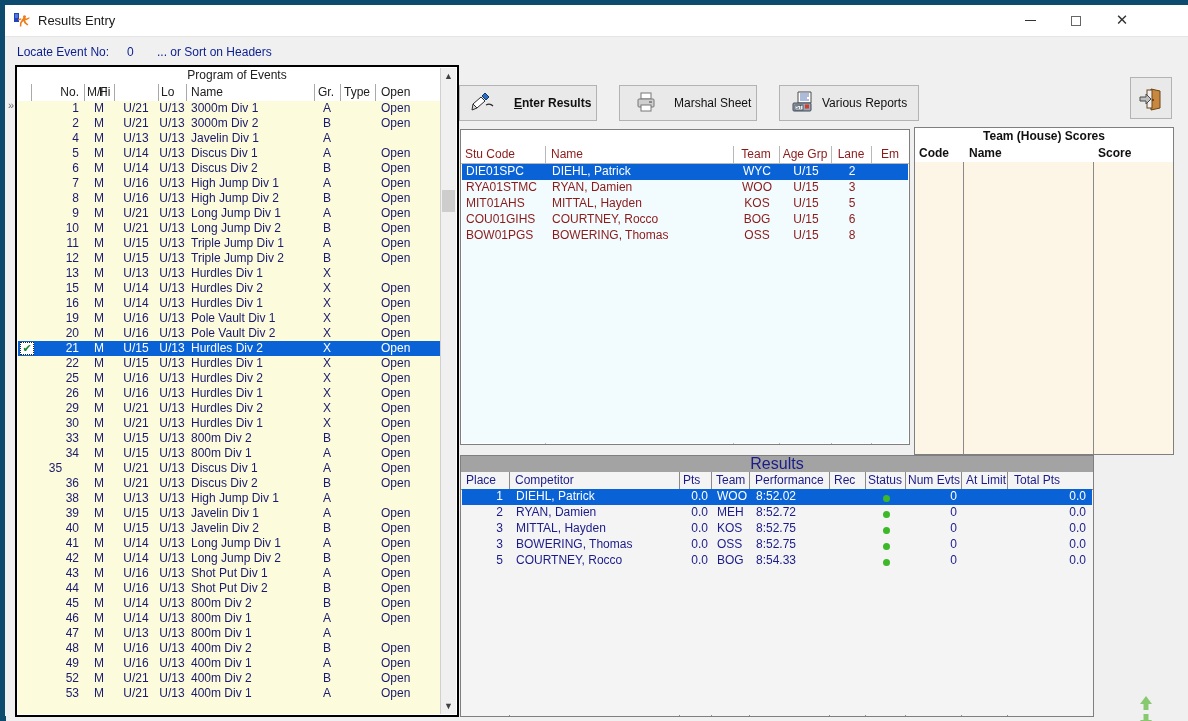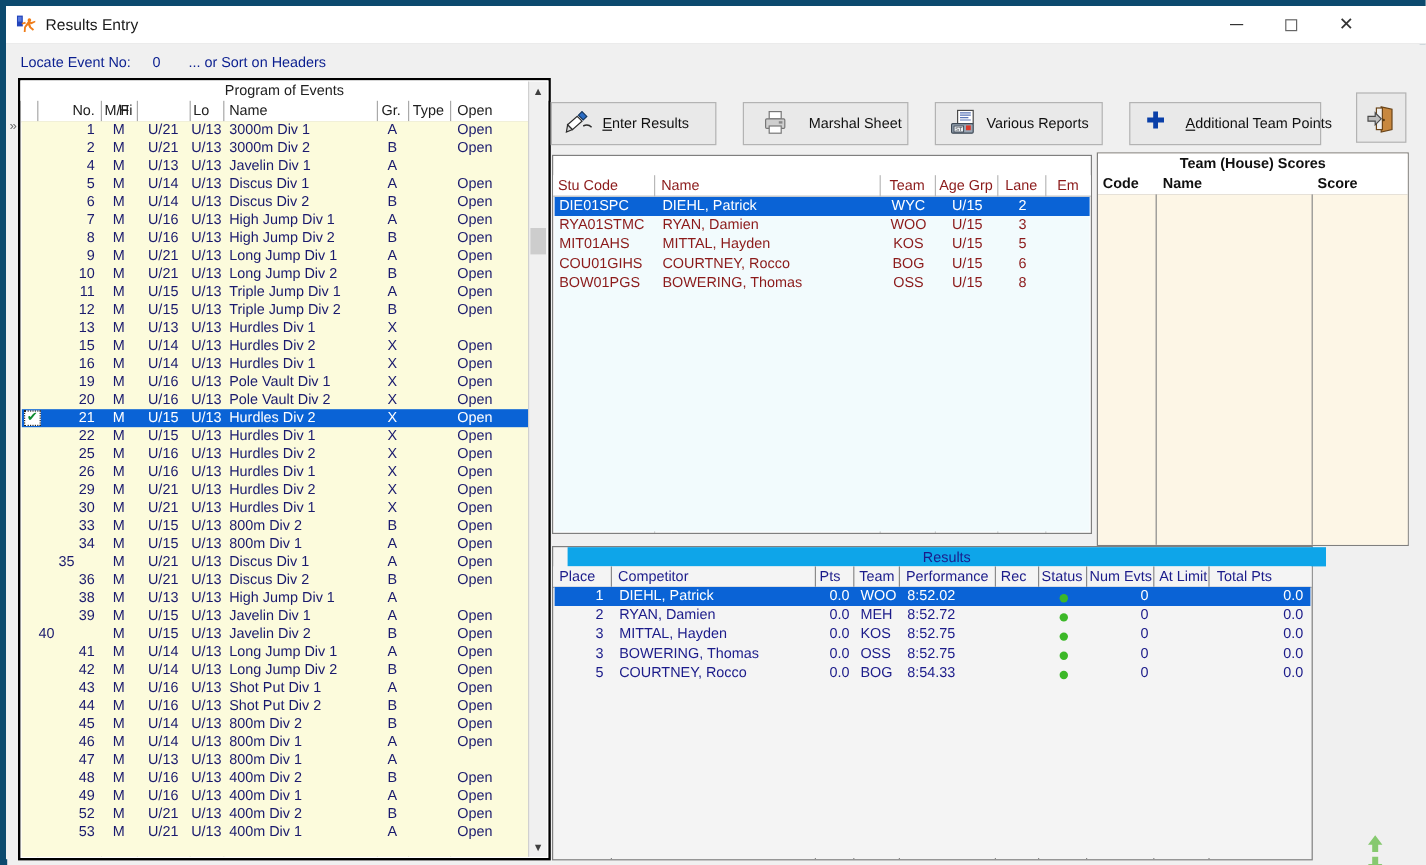--- a/index.html
+++ b/index.html
@@ -126,21 +126,21 @@
     position:absolute;height:36px;
     background:#e9e9e9;
     border:1px solid #b3b3b3;
     box-sizing:border-box;
     display:flex;align-items:center;
     font-size:12px;color:#101010;
   }
   .tbtn .ico{width:26px;height:24px;margin-left:10px;margin-right:6px;flex:0 0 auto;position:relative;}
   .tbtn .lbl{white-space:nowrap;}
   #tb-enter{left:453px;top:48px;width:138px;}
-  #tb-enter .lbl{margin-left:0px;}
+  #tb-enter .lbl{margin-left:12px;font-weight:bold;}
   #tb-marshal{left:613px;top:48px;width:138px;}
   #tb-marshal .ico{margin-left:16px;margin-right:12px;}
   #tb-reports{left:773px;top:48px;width:140px;}
   #tb-points{left:935px;top:48px;width:160px;}
   #tb-points .ico{margin-left:12px;margin-right:8px;}
   #tb-exit{left:1124px;top:40px;width:42px;height:42px;justify-content:center;}
   #tb-exit .ico{margin:0;}
   .ul{text-decoration:underline;}
 
   
@@ -192,22 +192,22 @@
   .team-seps i{position:absolute;top:0;bottom:0;width:1px;background:#8a8a8a;display:block;}
 
   
   .res-panel{
     position:absolute;left:454px;top:418px;width:634px;height:262px;
     background:#f4f4f4;
     border:1px solid #7f7f7f;
     box-sizing:border-box;
   }
   .res-caption{
-    position:absolute;left:12px;top:0;width:100%;height:16px;line-height:16px;
-    text-align:center;font-size:12px;color:#1b1b8a;background:#0ea5e9;
+    position:absolute;left:0;top:0;width:100%;height:16px;line-height:16px;
+    text-align:center;font-size:16px;color:#1b1b8a;background:#a3a3a3;
   }
   .res-header{
     position:absolute;left:0;top:16px;width:100%;height:17px;
     background:#f4f4f4;border-bottom:1px solid #8a8a8a;
   }
   .res-header .hcell{color:#1b1b8a;}
   .res-body{position:absolute;left:1px;top:33px;right:1px;bottom:1px;background:#f4f4f4;overflow:hidden;}
   .res-row{
     position:absolute;left:0;width:632px;height:16px;line-height:16px;
     font-size:12px;color:#1b1b8a;
@@ -568,21 +568,21 @@
             <div class="c" style="left: 14px; width: 50px; text-align: right; padding-right: 3px;">39</div>
             <div class="c" style="left: 67px; width: 28px; text-align: center;">M</div>
             <div class="c" style="left: 97px; width: 42px; text-align: center;">U/15</div>
             <div class="c" style="left: 141px; width: 26px; text-align: center;">U/13</div>
             <div class="c" style="left: 169px; width: 126px; padding-left: 4px;">Javelin Div 1</div>
             <div class="c" style="left: 297px; width: 24px; text-align: center;">A</div>
             <div class="c" style="left: 323px; width: 33px; padding-left: 3px;"></div>
             <div class="c" style="left: 358px; width: 64px; padding-left: 5px;">Open</div>
           </div>
           <div class="evt-row" style="top: 420px;">
-            <div class="c" style="left: 14px; width: 50px; text-align: left; padding-right: 3px;">40</div>
+            <div class="c" style="left: 14px; width: 50px; text-align: right; padding-right: 3px;">40</div>
             <div class="c" style="left: 67px; width: 28px; text-align: center;">M</div>
             <div class="c" style="left: 97px; width: 42px; text-align: center;">U/15</div>
             <div class="c" style="left: 141px; width: 26px; text-align: center;">U/13</div>
             <div class="c" style="left: 169px; width: 126px; padding-left: 4px;">Javelin Div 2</div>
             <div class="c" style="left: 297px; width: 24px; text-align: center;">B</div>
             <div class="c" style="left: 323px; width: 33px; padding-left: 3px;"></div>
             <div class="c" style="left: 358px; width: 64px; padding-left: 5px;">Open</div>
           </div>
           <div class="evt-row" style="top: 435px;">
             <div class="c" style="left: 14px; width: 50px; text-align: right; padding-right: 3px;">41</div>
@@ -734,28 +734,20 @@
           <path d="M10 3 h9 M10 5 h9 M10 7 h7 M10 9 h9" stroke="#5b76b7" stroke-width="1"></path>
           <rect x="3" y="12" width="18" height="8" rx="1" fill="#9aa7b5" stroke="#3f4a56" stroke-width="1"></rect>
           <rect x="5" y="14" width="8" height="5" fill="#e9eef3" stroke="#3f4a56" stroke-width="0.8"></rect>
           <text x="6" y="18.4" font-size="4.6" fill="#333" font-family="sans-serif">ST</text>
           <rect x="15" y="13.5" width="4" height="4" fill="#d93a2b"></rect>
         </svg>
       </span>
       <span class="lbl" id="lbl-reports">Various Reports</span>
     </div>
 
-    <div class="tbtn" id="tb-points">
-      <span class="ico">
-        <svg width="18" height="18" viewBox="0 0 18 18">
-          <path d="M7 2 h4 v5 h5 v4 h-5 v5 h-4 v-5 h-5 v-4 h5 Z" fill="#0a3fa8"></path>
-        </svg>
-      </span>
-      <span class="lbl"><span class="ul">A</span><span id="lbl-points">dditional Team Points</span></span>
-    </div>
 
     <div class="tbtn" id="tb-exit">
       <span class="ico">
         <svg width="26" height="26" viewBox="0 0 26 26">
           <path d="M13 3 L22 5 L22 22 L13 24 Z" fill="#c8883f" stroke="#6a4418" stroke-width="1"></path>
           <rect x="9" y="4" width="5" height="18" fill="#efefef" stroke="#6a4418" stroke-width="1"></rect>
           <circle cx="15" cy="14" r="1.1" fill="#5a3a12"></circle>
           <path d="M2 11 h6 v-3 l5 5 l-5 5 v-3 h-6 Z" fill="#bdbdbd" stroke="#4a4a4a" stroke-width="1"></path>
         </svg>
       </span>

